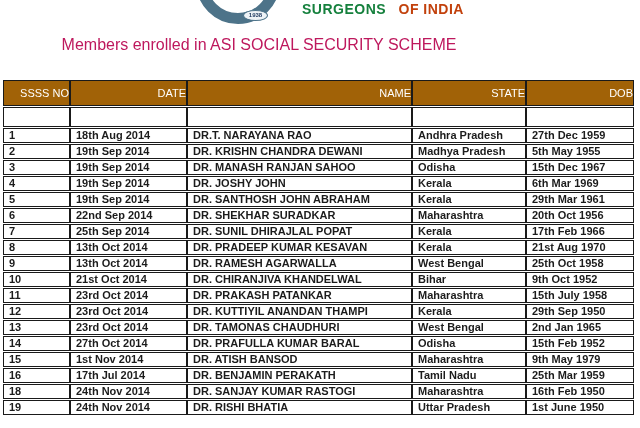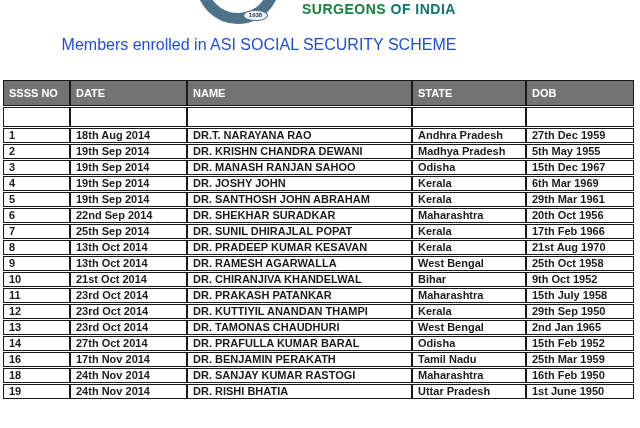--- a/index.html
+++ b/index.html
@@ -35,55 +35,56 @@
   }
   .org-line {
     position: absolute;
     left: 302px; top: 1px;
     font-size: 14px;
     font-weight: bold;
     letter-spacing: 0.5px;
     white-space: nowrap;
   }
   .org-word1 { color: #15803d; }
-  .org-word2 { color: #0f766e; }
+  .org-word2 { color: #c2410c; margin-left: 8px; }
 
   
   .title {
     position: absolute;
     top: 36px; left: 0;
     width: 518px;
     text-align: center;
     font-size: 16px;
-    color: #1d4ed8;
+    color: #be185d;
   }
 
   
   table.members {
     position: absolute;
     left: 3px; top: 79px;
     width: 631px;
     border-collapse: separate;
     border-spacing: 0 1px;
     table-layout: fixed;
   }
   table.members th, table.members td {
     border: 1px solid #1a1a1a;
     font-size: 11px;
     padding: 0 0 0 5px;
     overflow: hidden;
     white-space: nowrap;
     text-align: left;
   }
   table.members th {
-    background: #737373;
+    background: #a16207;
     color: #ffffff;
-    font-weight: bold;
+    font-weight: normal;
     height: 26px;
     vertical-align: middle;
+    text-align: right;
   }
   tr.spacer-row td { height: 20px; background: #ffffff; }
   tr.data-row td {
     height: 15px;
     line-height: 13px;
     color: #1c1c1c;
     font-weight: bold;
     background: #ffffff;
     vertical-align: middle;
   }
@@ -224,22 +225,29 @@
           <td>2nd Jan 1965</td>
         </tr>
         <tr class="data-row">
           <td>14</td>
           <td>27th Oct 2014</td>
           <td>DR. PRAFULLA KUMAR BARAL</td>
           <td>Odisha</td>
           <td>15th Feb 1952</td>
         </tr>
         <tr class="data-row">
+          <td>15</td>
+          <td>1st Nov 2014</td>
+          <td>DR. ATISH BANSOD</td>
+          <td>Maharashtra</td>
+          <td>9th May 1979</td>
+        </tr>
+        <tr class="data-row">
           <td>16</td>
-          <td>17th Nov 2014</td>
+          <td>17th Jul 2014</td>
           <td>DR. BENJAMIN PERAKATH</td>
           <td>Tamil Nadu</td>
           <td>25th Mar 1959</td>
         </tr>
         <tr class="data-row">
           <td>18</td>
           <td>24th Nov 2014</td>
           <td>DR. SANJAY KUMAR RASTOGI</td>
           <td>Maharashtra</td>
           <td>16th Feb 1950</td>

